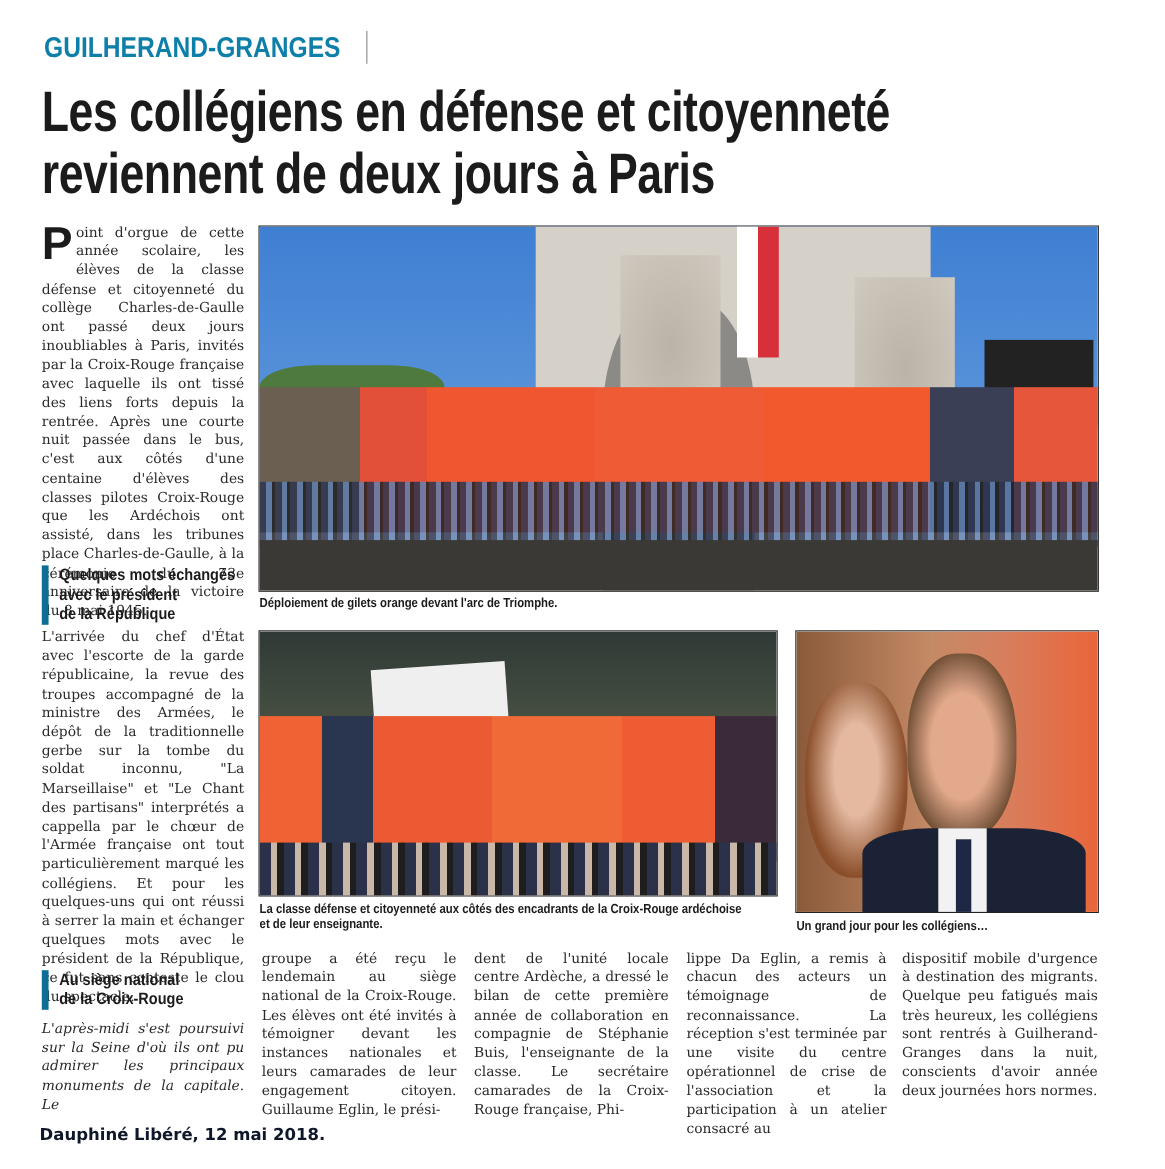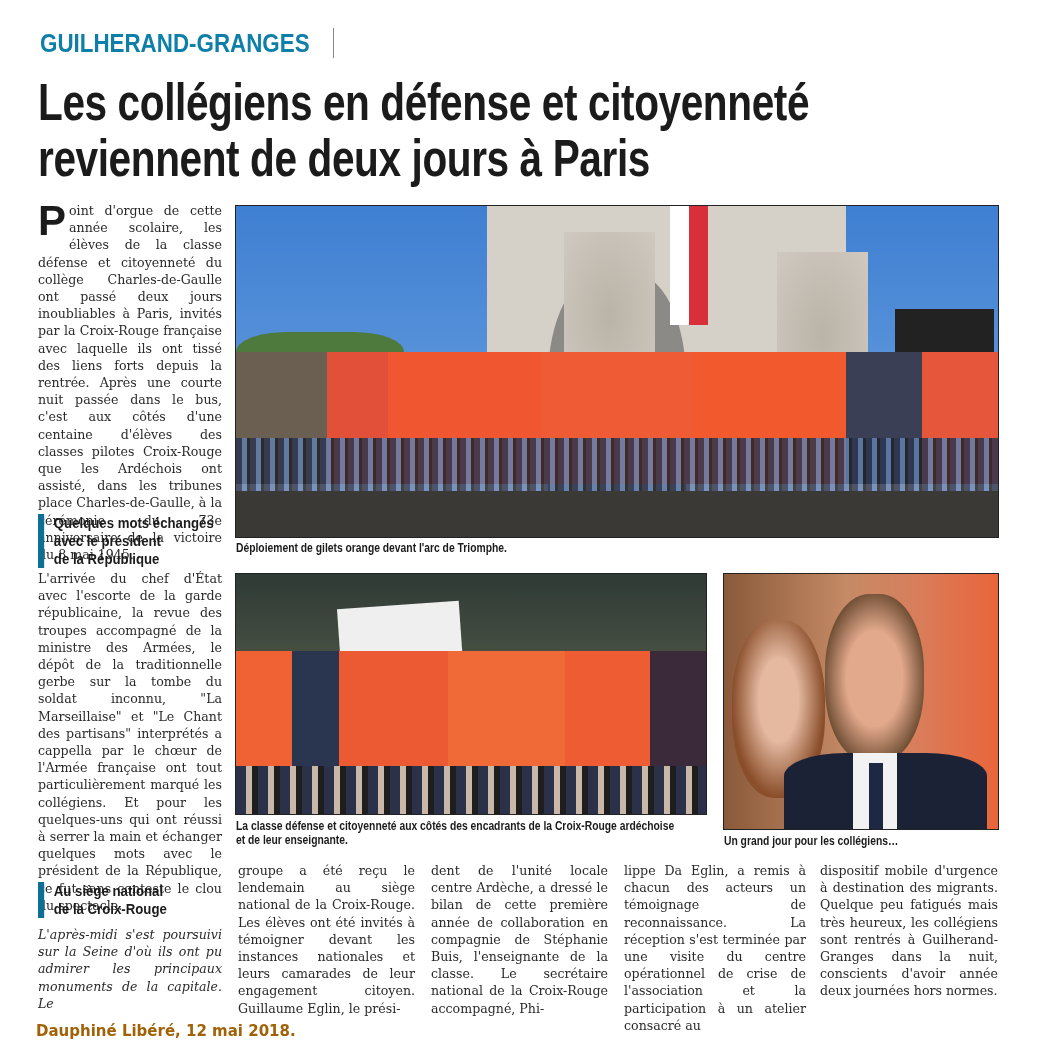--- a/index.html
+++ b/index.html
@@ -6,21 +6,21 @@
   body { width:1059px; height:1063px; position:relative; overflow:hidden; font-family:"DejaVu Serif", serif; color:#222; }
   .abs { position:absolute; }
   .kicker { left:40px; top:28px; font-family:"Liberation Sans", sans-serif; font-weight:bold; font-size:26px; color:#0e7fa8; letter-spacing:0px; transform:scaleX(0.86); transform-origin:left; white-space:nowrap; }
   .kicker-bar { left:333px; top:28px; width:1px; height:30px; background:#888; }
   .headline { left:38px; top:74px; font-family:"Liberation Sans", sans-serif; font-weight:bold; font-size:52px; line-height:56px; color:#1b1b1b; transform:scaleX(0.78); transform-origin:left top; white-space:nowrap; letter-spacing:-0.5px; }
   .col { font-size:12.6px; line-height:17.2px; text-align:justify; color:#2a2a2a; }
   .dropcap { float:left; font-family:"Liberation Sans", sans-serif; font-weight:bold; font-size:42px; line-height:34px; margin:2px 3px 0 0; color:#1b1b1b; }
   .subhead { position:absolute; left:38px; font-family:"Liberation Sans", sans-serif; font-weight:bold; font-size:15px; line-height:18px; color:#1b1b1b; padding-left:11px; border-left:7px solid #0e6f96; transform:scaleX(0.88); transform-origin:left; white-space:nowrap; }
   .photo { position:absolute; border:1px solid #222; overflow:hidden; }
   .caption { position:absolute; font-family:"Liberation Sans", sans-serif; font-weight:bold; font-size:12px; line-height:14px; color:#1b1b1b; transform:scaleX(0.86); transform-origin:left top; white-space:nowrap; }
-  .source { left:36px; top:1022px; font-family:"DejaVu Sans", sans-serif; font-weight:bold; font-size:15px; color:#a16207; }
+  .source { left:36px; top:1022px; font-family:"DejaVu Sans", sans-serif; font-weight:bold; font-size:15px; color:#0f172a; }
   
   .p1-sky { position:absolute; left:0; top:0; width:100%; height:55%; background:linear-gradient(#3f7fd2,#5b95db); }
   .p1-arch { position:absolute; left:33%; top:0; width:47%; height:58%; background:#d6d1c8; }
   .p1-arch-gap { position:absolute; left:41%; top:20%; width:18%; height:80%; background:#8c8a86; border-radius:40% 40% 0 0; }
   .p1-relief { position:absolute; width:12%; height:50%; top:8%; background:radial-gradient(ellipse,#b9b3a8,#cfc9bf); }
   .p1-flag { position:absolute; left:57%; top:0; width:5%; height:36%; background:linear-gradient(90deg,#fff 0 50%,#d8303a 50%); }
   .p1-trees { position:absolute; left:0; top:38%; width:22%; height:20%; background:#4f7a3e; border-radius:30% 30% 0 0; }
   .p1-screen { position:absolute; right:0.5%; top:31%; width:13%; height:16%; background:#222; }
   .p1-crowd { position:absolute; left:0; top:44%; width:100%; height:40%; background:linear-gradient(90deg,#6b5f52 0 12%,#e2503a 12% 20%,#f0562f 20% 40%,#ee5b35 40% 60%,#f25a2e 60% 80%,#3b3f55 80% 90%,#e5563a 90%); }
   .p1-legs { position:absolute; left:0; top:70%; width:100%; height:18%; background:repeating-linear-gradient(90deg,#2d3550 0 6px,#5f7fb0 6px 11px,#222 11px 14px); opacity:0.85; }
@@ -99,17 +99,17 @@
   <div class="p3-bg"></div>
   <div class="p3-face1"></div>
   <div class="p3-face2"></div>
   <div class="p3-suit"></div>
   <div class="p3-shirt"></div>
   <div class="p3-tie"></div>
 </div>
 <div class="caption" style="left:724px; top:834px;">Un grand jour pour les collégiens…</div>
 
 <div class="abs col" style="left:238px; top:862px; width:177px;">groupe a été reçu le lendemain au siège national de la Croix-Rouge. Les élèves ont été invités à témoigner devant les instances nationales et leurs camarades de leur engagement citoyen. Guillaume Eglin, le prési-</div>
-<div class="abs col" style="left:431px; top:862px; width:177px;">dent de l'unité locale centre Ardèche, a dressé le bilan de cette première année de collaboration en compagnie de Stéphanie Buis, l'enseignante de la classe. Le secrétaire national de la Croix-Rouge accompagné, Phi-</div>
+<div class="abs col" style="left:431px; top:862px; width:177px;">dent de l'unité locale centre Ardèche, a dressé le bilan de cette première année de collaboration en compagnie de Stéphanie Buis, l'enseignante de la classe. Le secrétaire camarades de la Croix-Rouge française, Phi-</div>
 <div class="abs col" style="left:624px; top:862px; width:182px;">lippe Da Eglin, a remis à chacun des acteurs un témoignage de reconnaissance. La réception s'est terminée par une visite du centre opérationnel de crise de l'association et la participation à un atelier consacré au</div>
 <div class="abs col" style="left:820px; top:862px; width:178px;">dispositif mobile d'urgence à destination des migrants. Quelque peu fatigués mais très heureux, les collégiens sont rentrés à Guilherand-Granges dans la nuit, conscients d'avoir année deux journées hors normes.</div>
 
 <div class="abs source">Dauphiné Libéré, 12 mai 2018.</div>
 
 </body></html>

